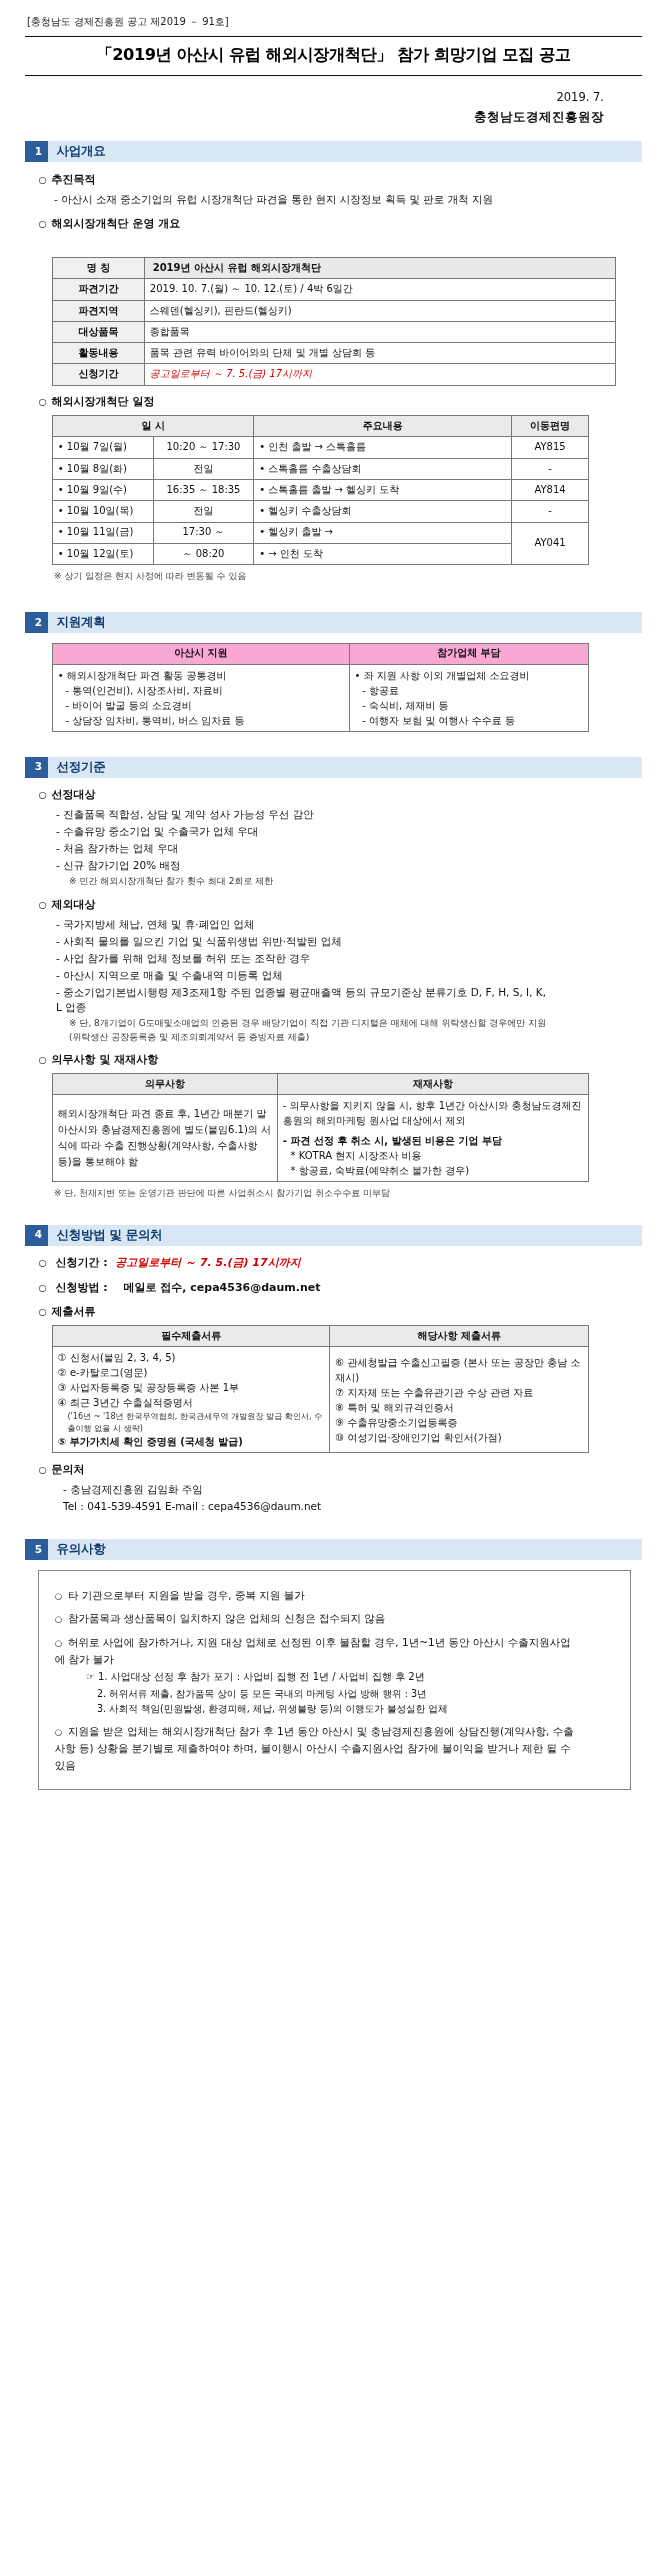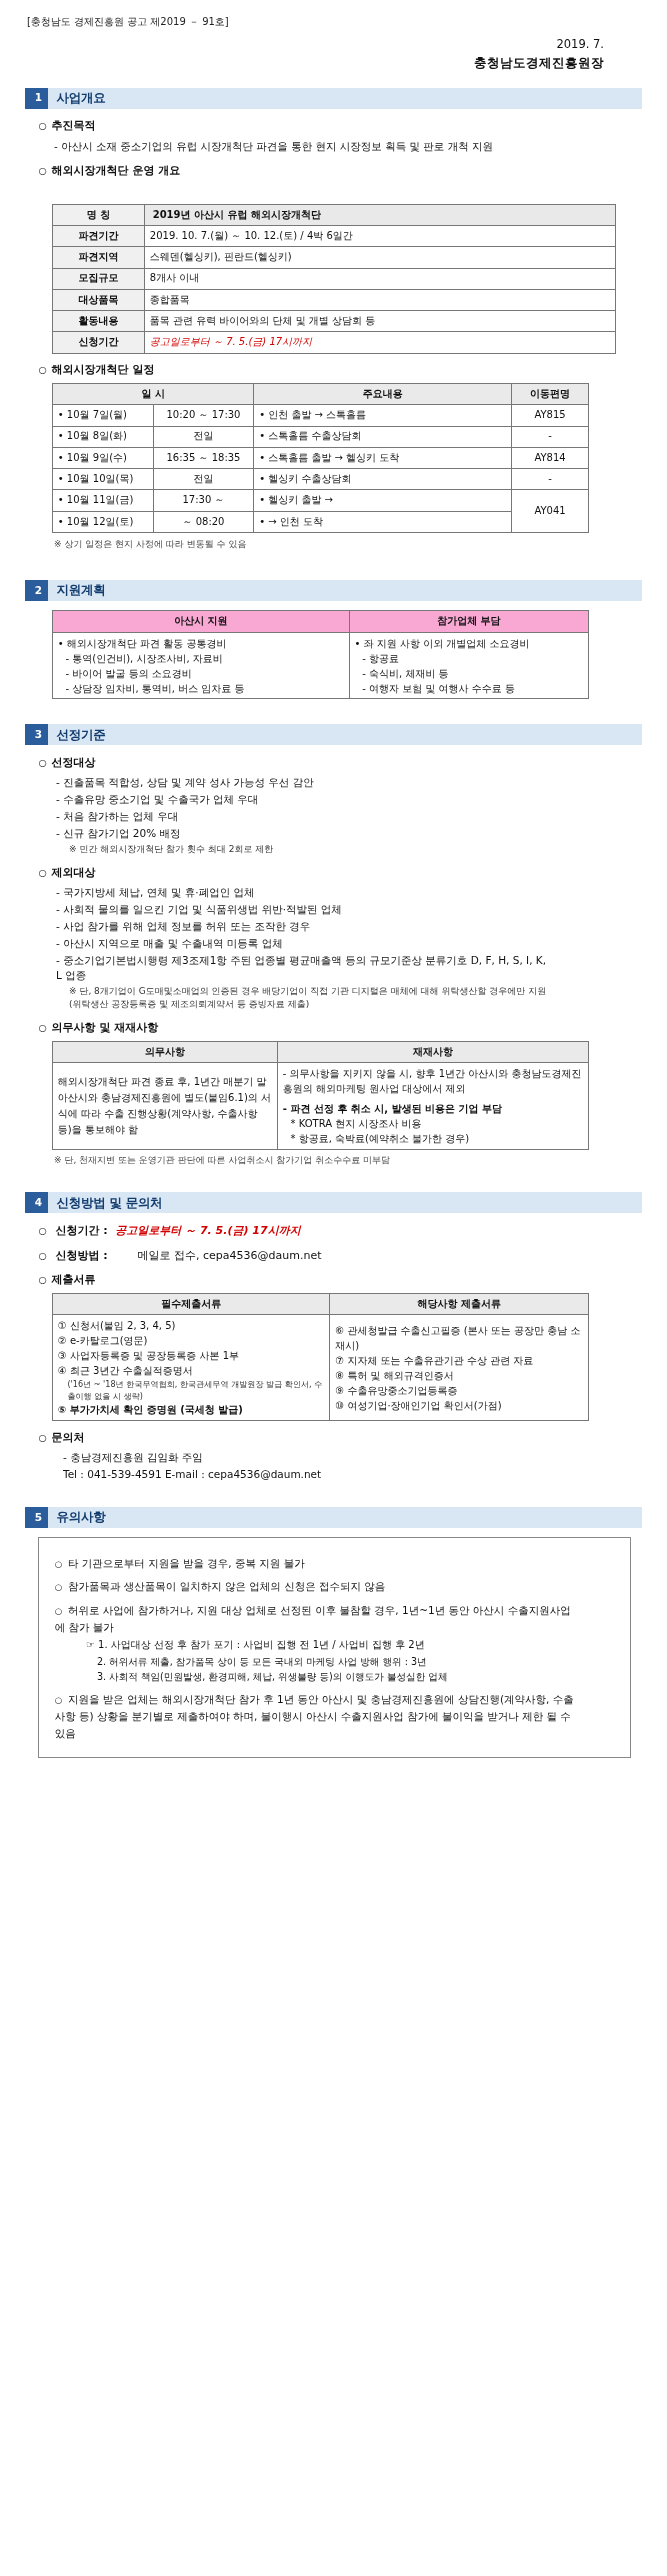--- a/index.html
+++ b/index.html
@@ -181,20 +181,23 @@
   .contact-line { margin: 1.9px 0 1.9px 38px; font-size: 10.5px; }
   .cell-list { line-height:1.5; }
 </style>
 </head>
 <body>
 
 <div class="page">
 
   <div class="doc-no">[충청남도 경제진흥원 공고 제2019 － 91호]</div>
 
+  <div class="title-bar">
+    <div class="main-title">「2019년 아산시 유럽 해외시장개척단」 참가 희망기업 모집 공고</div>
+  </div>
 
 
   <div class="date-line">2019. 7.</div>
   <div class="org-line">충청남도경제진흥원장</div>
 
   <div class="section-head">
     <div class="num">1</div>
     <div class="sh-label">사업개요</div>
   </div>
 
@@ -208,24 +211,20 @@
       <td class="hdr-gray">명  칭</td>
       <td class="hdr-gray" style="text-align:left; padding-left:7.7px;">2019년 아산시 유럽 해외시장개척단</td>
     </tr>
     <tr>
       <td>파견기간</td>
       <td class="l">2019. 10. 7.(월) ～ 10. 12.(토) / 4박 6일간</td>
     </tr>
     <tr>
       <td>파견지역</td>
       <td class="l">스웨덴(헬싱키), 핀란드(헬싱키)</td>
-    </tr>
-    <tr>
-      <td>모집규모</td>
-      <td class="l">8개사 이내</td>
     </tr>
     <tr>
       <td>대상품목</td>
       <td class="l">종합품목</td>
     </tr>
     <tr>
       <td>활동내용</td>
       <td class="l">품목 관련 유력 바이어와의 단체 및 개별 상담회 등</td>
     </tr>
     <tr>
@@ -354,21 +353,21 @@
     <div class="num">4</div>
     <div class="sh-label">신청방법 및 문의처</div>
   </div>
 
   <div class="sub-head">
     <span>신청기간 :</span>
     <span class="red" style="margin-left:3.8px;">공고일로부터 ～ 7. 5.(금) 17시까지</span>
   </div>
   <div class="sub-head">
     <span>신청방법 :</span>
-    <span style="margin-left:18px; font-weight:normal;padding-left:8px;">메일로 접수, cepa4536@daum.net</span>
+    <span style="margin-left:4px; font-weight:bold;padding-left:8px;">메일로 접수, cepa4536@daum.net</span>
   </div>
 
   <div class="sub-head">제출서류</div>
   <table class="t-docs">
     <tbody>
         <tr>
       <th style="width:278px;">필수제출서류</th>
       <th style="width:259px;">해당사항 제출서류</th>
     </tr>
     <tr>

